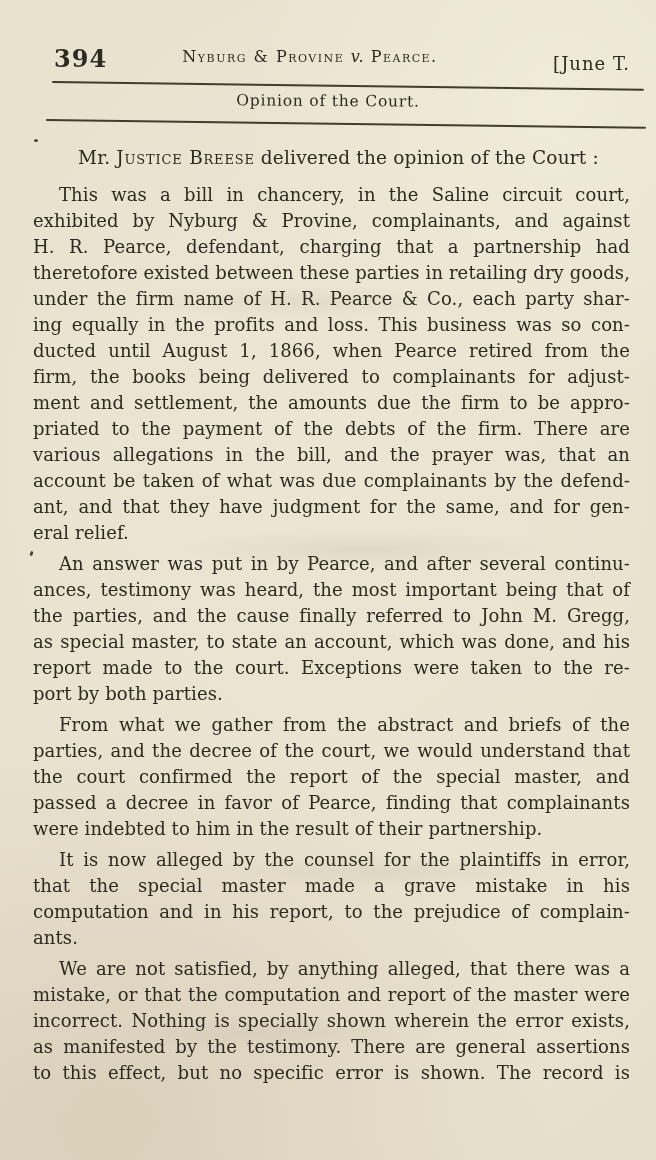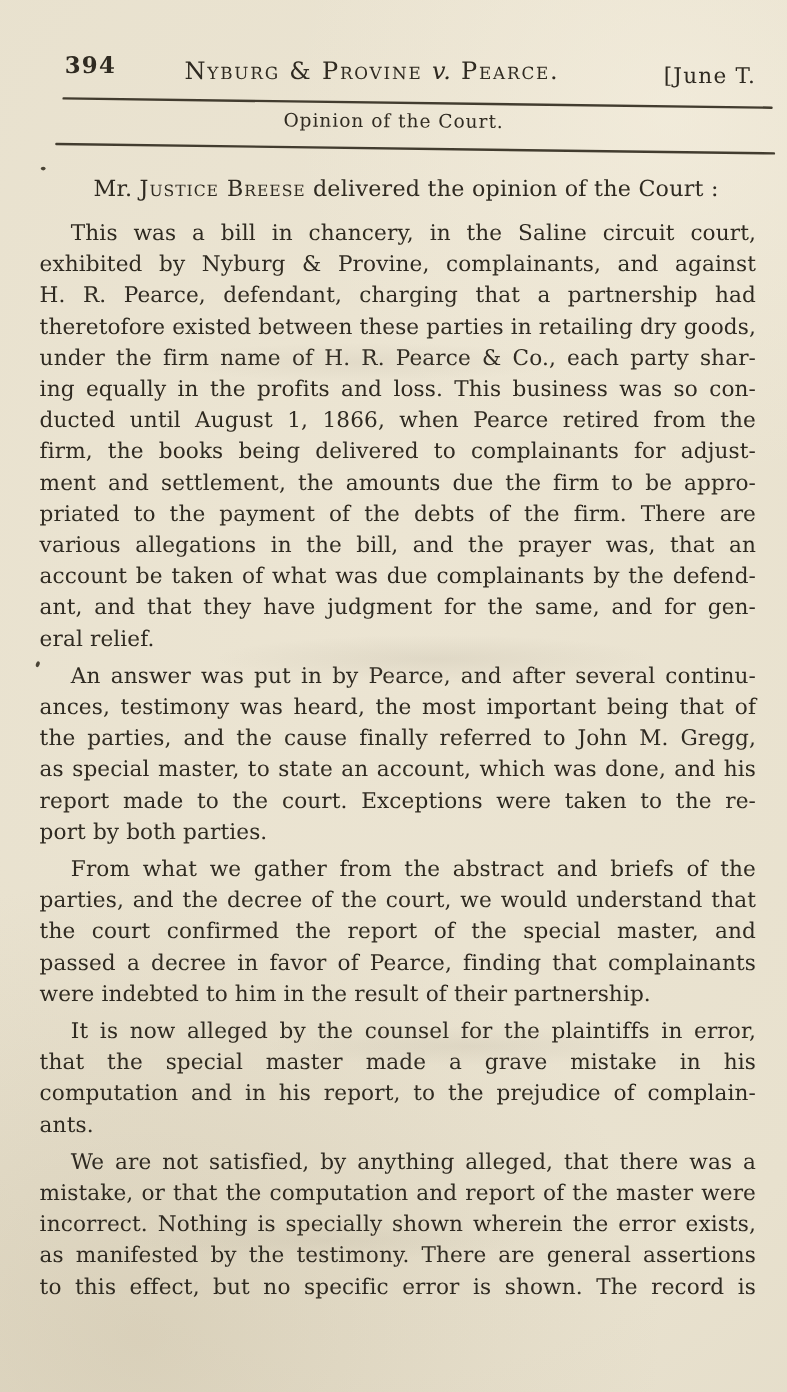--- a/index.html
+++ b/index.html
@@ -38,29 +38,29 @@
   .speck2 { left: 30px; top: 551px; width: 3px; height: 5px; transform: rotate(20deg); }
 
   .header {
     position: relative;
     margin: 44px 26px 0 30px;
     height: 26px;
   }
   .pageno {
     position: absolute;
     left: 24px; top: 0;
-    font-size: 19px;
+    font-size: 24px;
     font-weight: bold;
     letter-spacing: 1px;
   }
   .case-title {
     position: absolute;
     left: 0; right: 40px; top: 3px;
     text-align: center;
-    font-size: 20px;
+    font-size: 16px;
     letter-spacing: 1.5px;
     white-space: nowrap;
   }
   .smallcaps { font-variant: small-caps; }
   .case-v { font-style: italic; letter-spacing: 0.5px; }
   .term {
     position: absolute;
     right: 0; top: 9px;
     font-size: 18px;
     letter-spacing: 1px;

